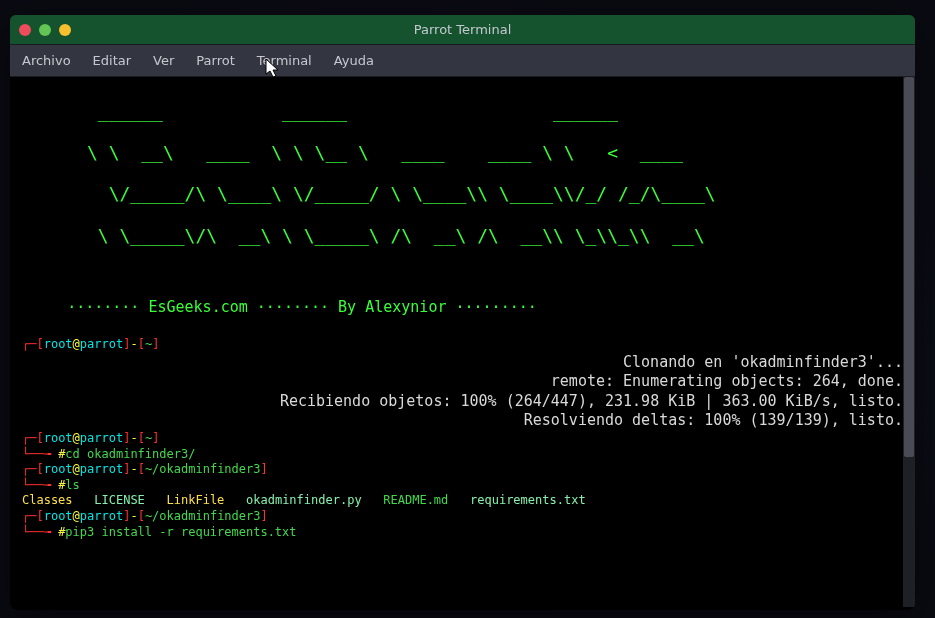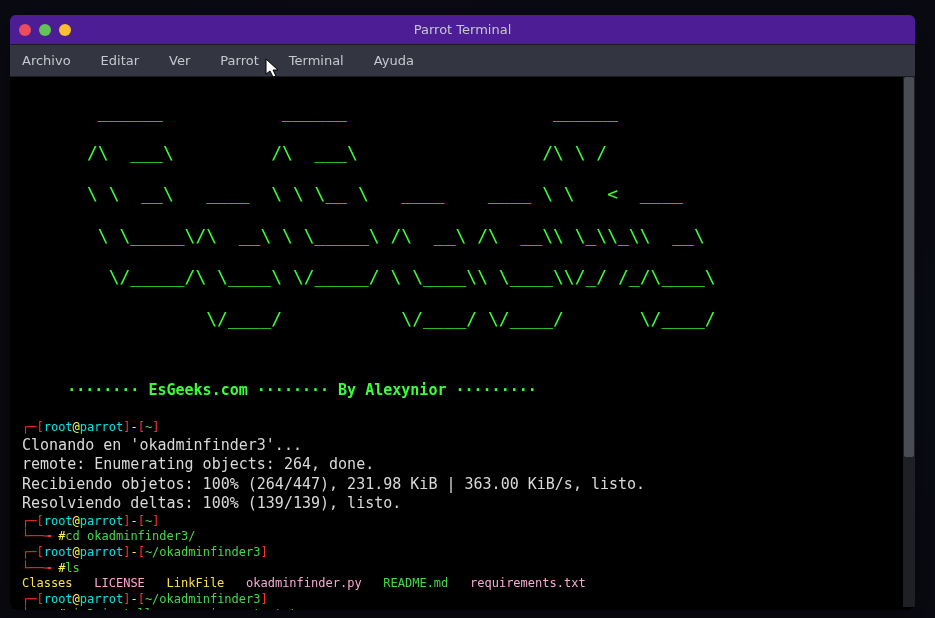--- a/index.html
+++ b/index.html
@@ -23,21 +23,21 @@
       height: 595px;
       background: #2c2e35;
       border-radius: 6px;
       overflow: hidden;
       display: flex;
       flex-direction: column;
       box-shadow: 0 10px 40px rgba(0,0,0,0.5);
     }
     .titlebar {
       height: 30px;
-      background: #4c1d95;
+      background: #14532d;
       display: flex;
       align-items: center;
       padding: 0 9px;
       position: relative;
       border-bottom: 1px solid #1a1b20;
     }
     .window-controls {
       display: flex;
       gap: 8px;
       align-items: center;
@@ -57,21 +57,21 @@
       color: #c5c8d0;
       font-size: 13px;
       font-family: 'DejaVu Sans', sans-serif;
     }
     .menubar {
       height: 32px;
       background: #333640;
       display: flex;
       align-items: center;
       padding: 0 12px;
-      gap: 30px;
+      gap: 22px;
       border-bottom: 1px solid #1a1b20;
     }
     .menu-item {
       color: #c5c8d0;
       font-size: 13px;
       font-family: 'DejaVu Sans', sans-serif;
       cursor: pointer;
     }
     .terminal-content {
       flex: 1;
@@ -105,33 +105,32 @@
       font-size: 18px;
       line-height: 1.15;
       white-space: pre;
       margin-bottom: 4px;
     }
     .tagline {
       color: #39ff39;
       font-size: 15px;
       white-space: pre;
       margin: 10px 0 20px 0;
-      font-weight: bold;
     }
     .prompt-line {
       white-space: pre;
       font-size: 12px;
     }
     .red { color: #ff3030; }
     .cyan { color: #00e5e5; }
     .yellow { color: #f8f83e; }
-    .white { color: #f9a8d4; text-align: right; }
+    .white { color: #86efac; text-align: right; }
     .blue { color: #fde047; }
     .greentxt { color: #43d84c; }
-    .output { color: #d9d9d9; font-size: 15px; }
+    .output { color: #d9d9d9; font-size: 15px; text-align: right; }
     .mouse-cursor {
       position: absolute;
       top: 58px;
       left: 265px;
       z-index: 100;
     }
     .bg-deco {
       position: absolute;
       inset: 0;
       background: radial-gradient(ellipse at 70% 60%, rgba(30,180,180,0.04) 0%, transparent 50%),
@@ -161,25 +160,23 @@
     <span class="menu-item">Ver</span>
     <span class="menu-item">Parrot</span>
     <span class="menu-item">Terminal</span>
     <span class="menu-item">Ayuda</span>
   </div>
 
   <div class="terminal-content">
 
     <div class="ascii-art">
 <div>       ______           ______                   ______</div>
-<div>      /\  ___\         /\  ___\                 /\ \ /  </div>
 <div>      \ \  __\   ____  \ \ \__ \   ____    ____ \ \   &lt;  ____ </div>
+<div>        \/_____/\ \____\ \/_____/ \ \____\\ \____\\/_/ /_/\____\ </div>
 <div>       \ \_____\/\  __\ \ \_____\ /\  __\ /\  __\\ \_\\_\\  __\ </div>
-<div>        \/_____/\ \____\ \/_____/ \ \____\\ \____\\/_/ /_/\____\ </div>
-<div>                 \/____/           \/____/ \/____/       \/____/</div>
     </div>
 
     <div class="tagline">     ········ EsGeeks.com ········ By Alexynior ·········</div>
 
     <div class="prompt-line"><span class="red">┌─</span><span class="red">[</span><span class="cyan">root</span><span class="yellow">@</span><span class="cyan">parrot</span><span class="red">]</span><span class="yellow">-</span><span class="red">[</span><span class="greentxt">~</span><span class="red">]</span></div>
 
     <div class="output">Clonando en 'okadminfinder3'...</div>
     <div class="output">remote: Enumerating objects: 264, done.</div>
     <div class="output">Recibiendo objetos: 100% (264/447), 231.98 KiB | 363.00 KiB/s, listo.</div>
     <div class="output">Resolviendo deltas: 100% (139/139), listo.</div>

